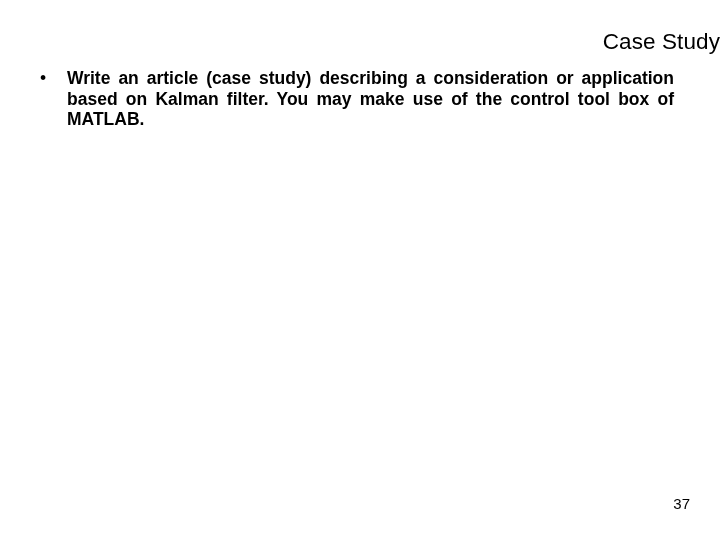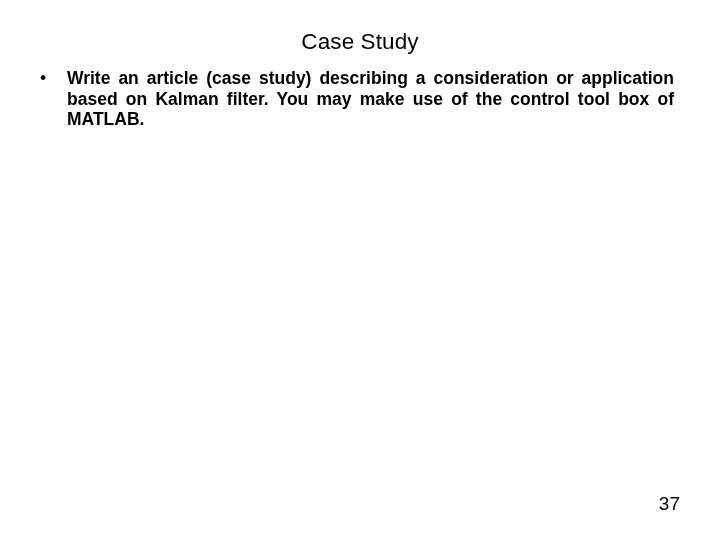--- a/index.html
+++ b/index.html
@@ -17,21 +17,21 @@
     height: 540px;
     background: #ffffff;
     overflow: hidden;
     box-sizing: border-box;
   }
   .slide-title {
     position: absolute;
     left: 0;
     top: 29px;
     width: 720px;
-    text-align: center;
+    text-align: right;
     font-size: 22.5px;
     line-height: 26px;
     font-weight: normal;
     letter-spacing: 0.1px;
     color: #000000;
     margin: 0;
   }
   .body-block {
     position: absolute;
     left: 36px;
@@ -64,23 +64,23 @@
     font-weight: bold;
   }
   .bullet-text::after {
     content: "";
     display: inline-block;
     width: 100%;
     height: 0;
   }
   .page-number {
     position: absolute;
-    right: 40px;
+    right: 30px;
     bottom: 28px;
-    font-size: 19px;
+    font-size: 15px;
     line-height: 17px;
     color: #000000;
     text-align: right;
   }
 </style>
 </head>
 <body>
 
 <div class="slide">
 

